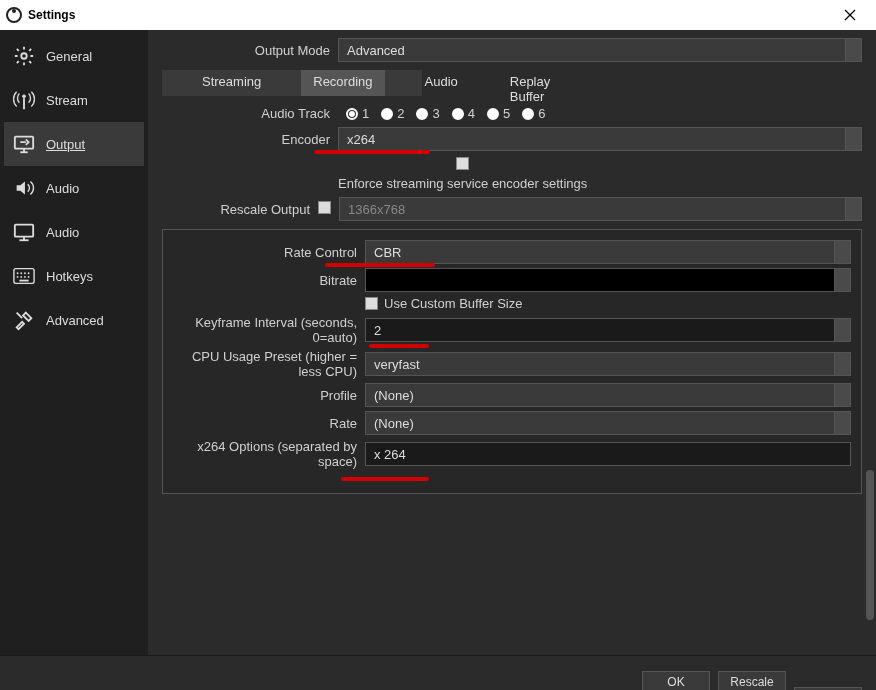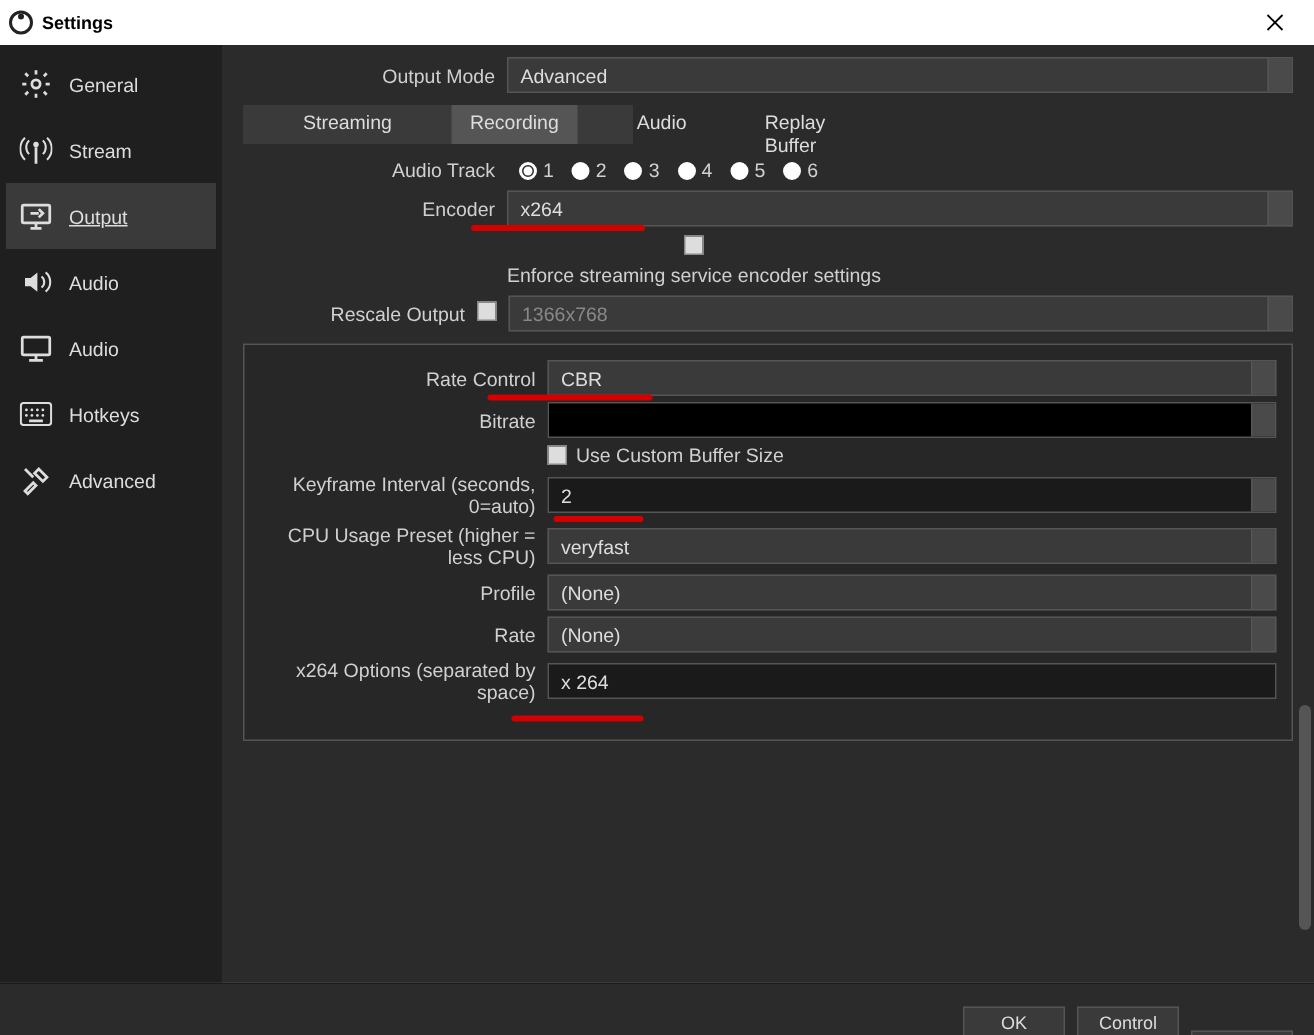--- a/index.html
+++ b/index.html
@@ -380,18 +380,18 @@
       <div class="thumb" style="top:440px; height:150px;"></div>
     </div>
   </div>
 </div>
 
 <div class="footer">
   <div class="btn">
       <span>OK</span>
     </div>
   <div class="btn">
-      <span>Control</span>
+      <span>Rescale</span>
     </div>
   <div class="btn disabled">
       <span>Apply</span>
     </div>
 </div>
 
 </body></html>

